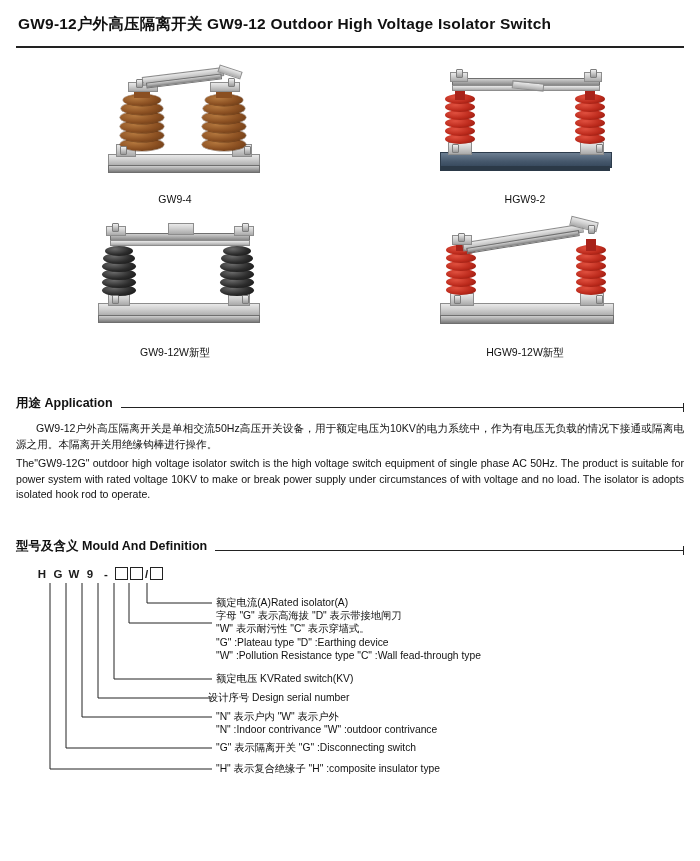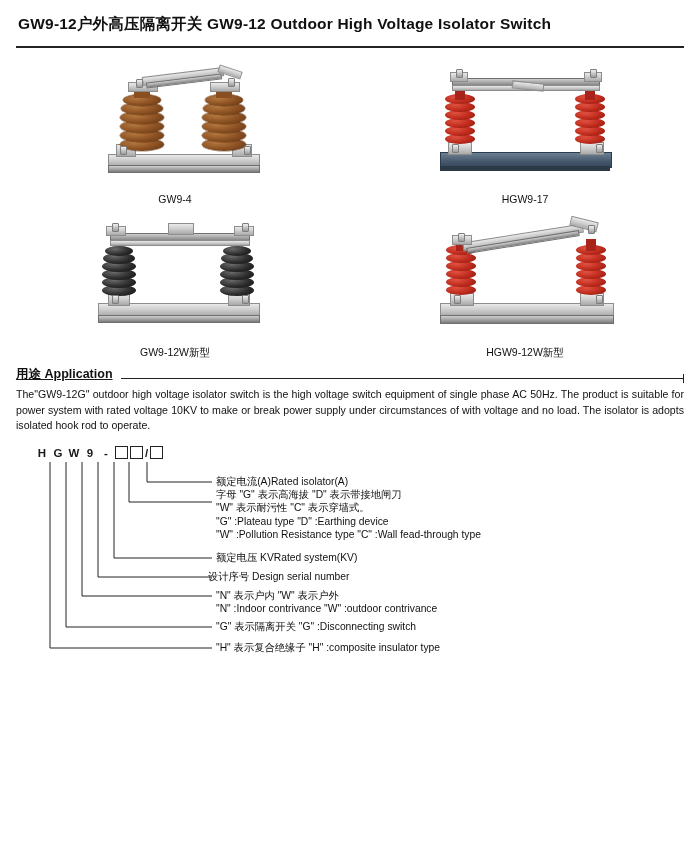--- a/index.html
+++ b/index.html
@@ -103,22 +103,21 @@
   }
 
   
   .section {
     margin: 0 16px;
   }
   .section-head {
     display: flex;
     align-items: center;
     gap: 8px;
-    margin-top: 6px;
-    text-decoration: underline;
+    margin-top: 35px;
   }
   .section-head .sh-text {
     font-size: 12.5px;
     font-weight: bold;
     color: #111;
     white-space: nowrap;
   }
   .section-head .sh-rule {
     flex: 1;
     height: 1px;
@@ -262,21 +261,21 @@
         <div class="pz metal-dark" style="left:52px;top:20px;width:146px;height:7px;"></div>
         <div class="pz metal" style="left:52px;top:27px;width:146px;height:4px;"></div>
         <div class="pz metal" style="left:50px;top:14px;width:16px;height:8px;"></div>
         <div class="pz metal" style="left:184px;top:14px;width:16px;height:8px;"></div>
         <div class="pz metal" style="left:112px;top:24px;width:30px;height:6px;transform:rotate(6deg);"></div>
         <div class="pz bolt" style="left:56px;top:11px;"></div>
         <div class="pz bolt" style="left:190px;top:11px;"></div>
         <div class="pz bolt" style="left:52px;top:86px;"></div>
         <div class="pz bolt" style="left:196px;top:86px;"></div>
       </div>
-      <div class="caption">HGW9-17</div>
+      <div class="caption">HGW9-2</div>
     </div>
 
     <div class="product-cell">
       <div class="photo">
 
         <div class="pz metal" style="left:48px;top:92px;width:160px;height:12px;"></div>
         <div class="pz metal-dark" style="left:48px;top:104px;width:160px;height:6px;"></div>
         <div class="pz metal" style="left:58px;top:82px;width:20px;height:11px;"></div>
         <div class="pz metal" style="left:178px;top:82px;width:20px;height:11px;"></div>
 
@@ -342,24 +341,29 @@
       </div>
       <div class="caption">HGW9-12W新型</div>
     </div>
   </div>
 
   <div class="section">
     <div class="section-head">
       <span class="sh-text">用途 Application</span>
       <span class="sh-rule"></span>
     </div>
+    <div class="para cn">GW9-12户外高压隔离开关是单相交流50Hz高压开关设备，用于额定电压为10KV的电力系统中，作为有电压无负载的情况下接通或隔离电源之用。本隔离开关用绝缘钩棒进行操作。</div>
     <div class="para en">The"GW9-12G" outdoor high voltage isolator switch is the high voltage switch equipment of single phase AC 50Hz. The product is suitable for power system with rated voltage 10KV to make or break power supply under circumstances of with voltage and no load. The isolator is adopts isolated hook rod to operate.</div>
   </div>
 
   <div class="section">
+    <div class="section-head">
+      <span class="sh-text">型号及含义 Mould And Definition</span>
+      <span class="sh-rule"></span>
+    </div>
 
     <div class="mould">
 
       <div class="code-row">
         <span class="code-ch">H</span>
         <span class="code-ch">G</span>
         <span class="code-ch">W</span>
         <span class="code-ch">9</span>
         <span class="code-ch">-</span>
         <span class="code-box"></span>
@@ -396,21 +400,21 @@
 
       <div class="mould-label" style="left:200px;top:29px;">额定电流(A)Rated isolator(A)</div>
 
       <div class="mould-label" style="left:200px;top:42px;">
         <div>字母 "G" 表示高海拔  "D" 表示带接地闸刀</div>
         <div>"W" 表示耐污性  "C" 表示穿墙式。</div>
         <div>"G" :Plateau type        "D" :Earthing device</div>
         <div>"W" :Pollution Resistance type   "C" :Wall fead-through type</div>
       </div>
 
-      <div class="mould-label" style="left:200px;top:105px;">额定电压 KVRated system(KV)</div>
+      <div class="mould-label" style="left:200px;top:105px;">额定电压 KVRated switch(KV)</div>
       <div class="mould-label" style="left:192px;top:124px;">设计序号 Design serial number</div>
 
       <div class="mould-label" style="left:200px;top:143px;">
         <div>"N" 表示户内  "W" 表示户外</div>
         <div>"N" :Indoor contrivance  "W" :outdoor contrivance</div>
       </div>
 
       <div class="mould-label" style="left:200px;top:174px;">"G" 表示隔离开关  "G" :Disconnecting switch</div>
       <div class="mould-label" style="left:200px;top:195px;">"H" 表示复合绝缘子  "H" :composite insulator type</div>
     </div>

